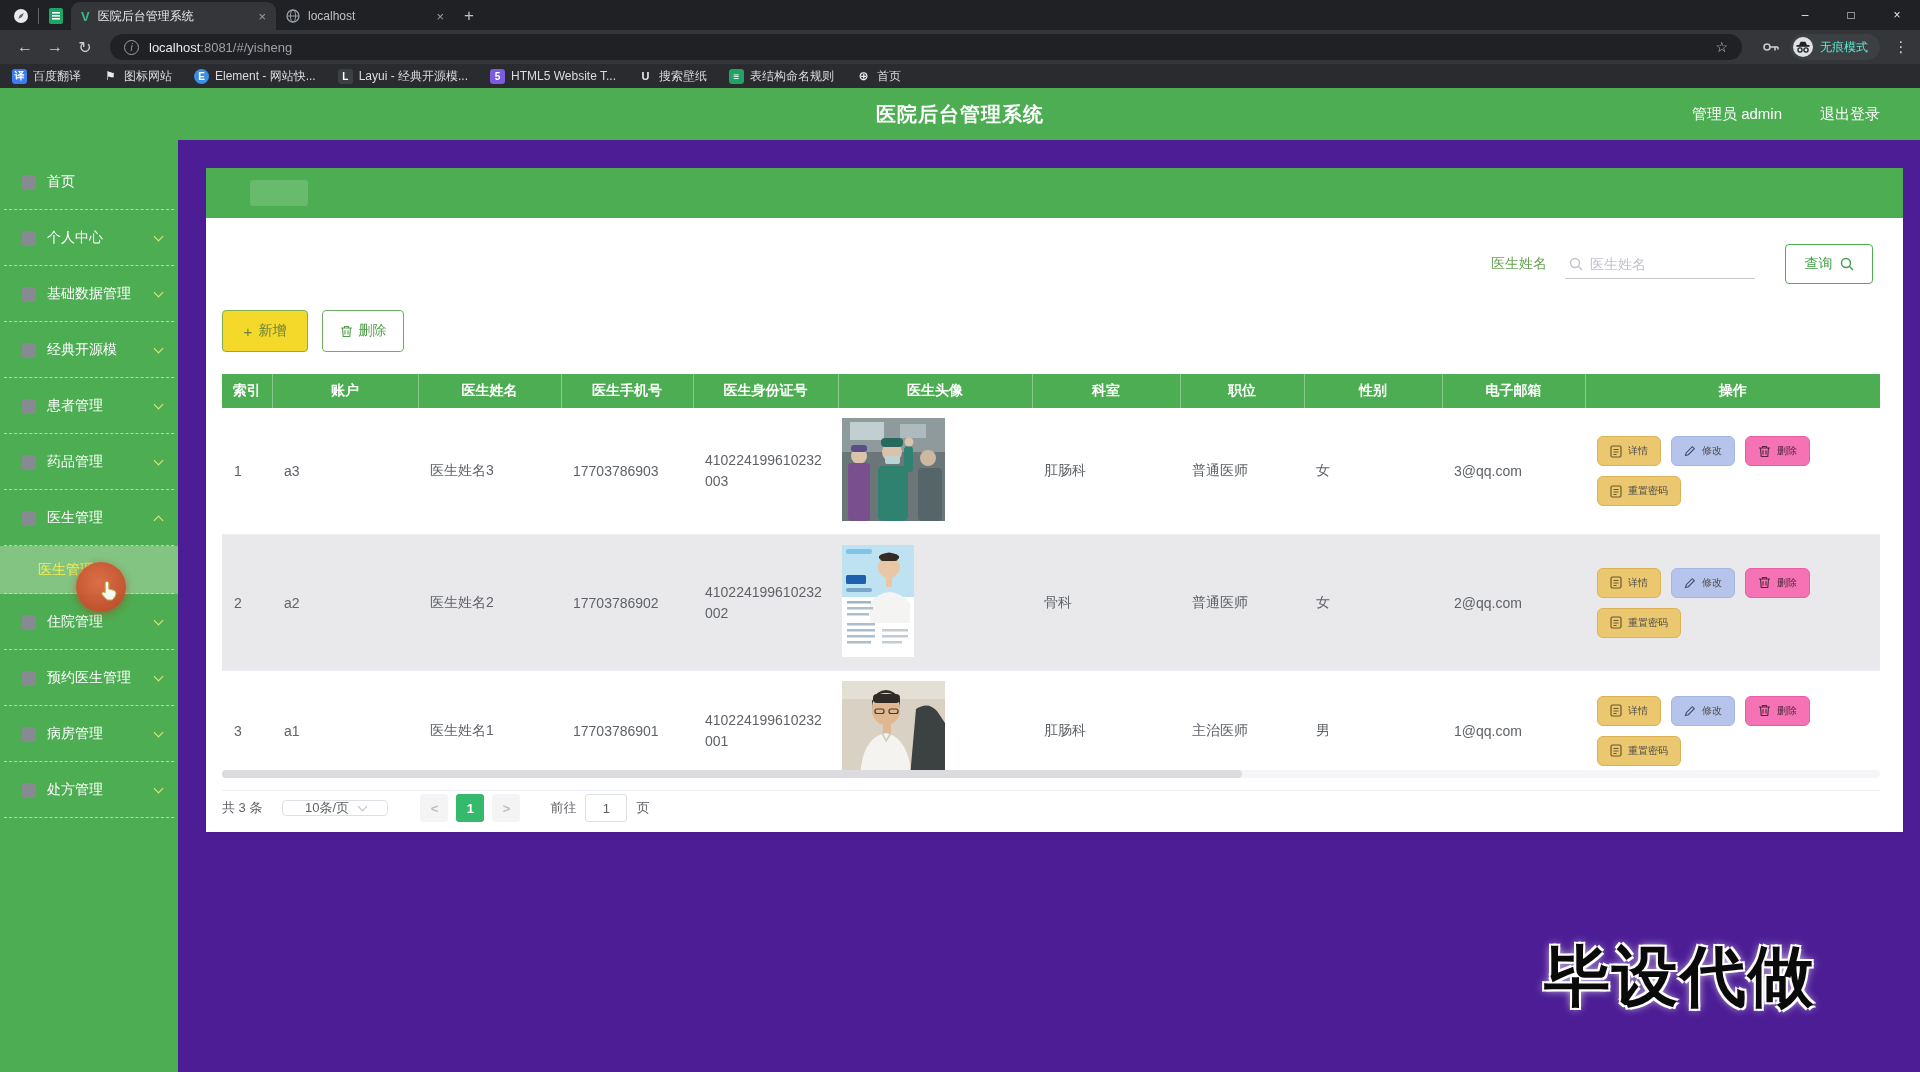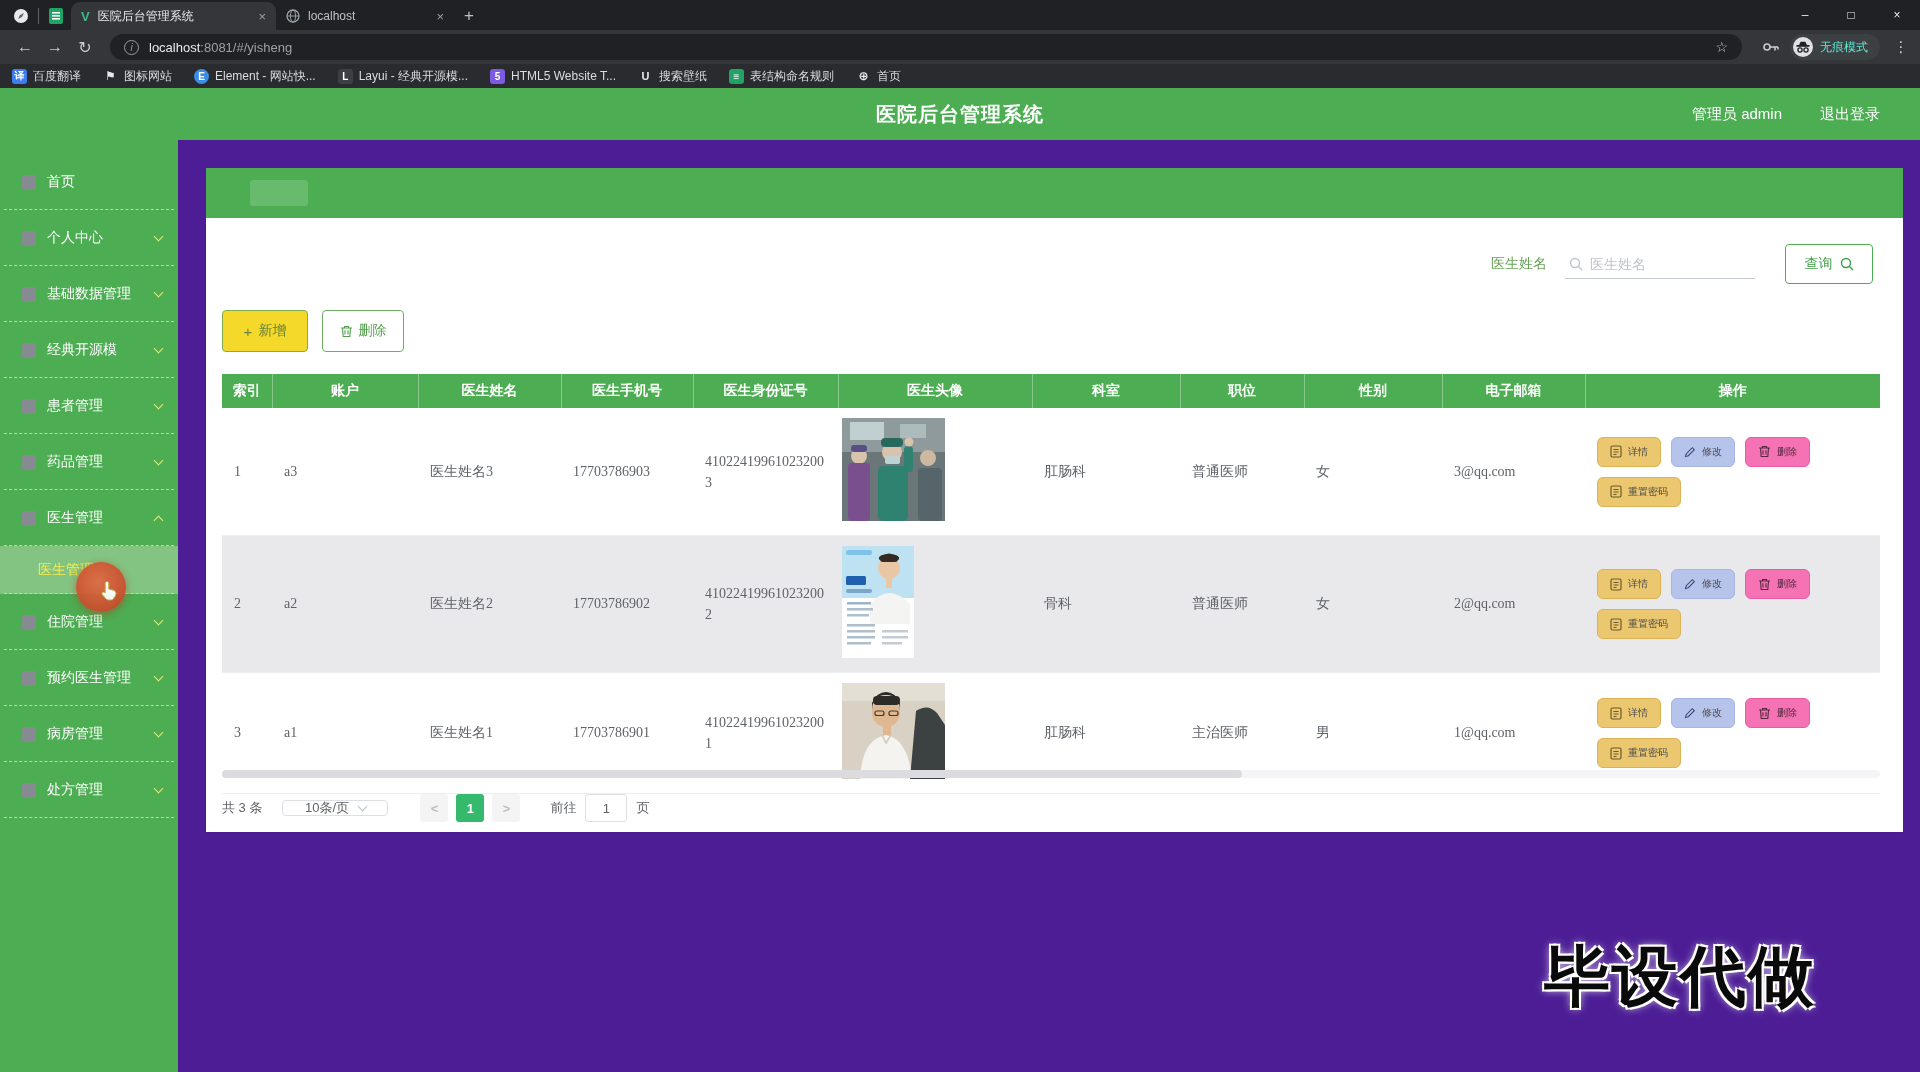--- a/index.html
+++ b/index.html
@@ -80,21 +80,21 @@
   .search-wrap { width:190px; height:30px; border-bottom:1px solid #c4c8cf; display:flex; align-items:center; gap:7px; color:#bfc3c9; margin-right:30px; padding:0 4px; }
   .search-wrap input { border:none; outline:none; width:150px; font-size:14px; color:#606266; background:transparent; font-family:inherit; }
   .search-wrap input::placeholder { color:#bfc3c9; }
   .query-btn { width:88px; height:40px; border:1px solid var(--green); border-radius:4px; background:#fff; color:#3f9e47; font-size:14px; display:flex; align-items:center; justify-content:center; gap:7px; cursor:pointer; }
 
   .add-btn { position:absolute; left:16px; top:92px; width:86px; height:42px; background:#f4d82a; border:1px solid #7fae4e; border-radius:4px; color:#68823a; font-size:14px; display:flex; align-items:center; justify-content:center; gap:6px; cursor:pointer; }
   .add-btn .plus { font-size:15px; }
   .del-btn { position:absolute; left:116px; top:92px; width:82px; height:42px; background:#fff; border:1px solid #6fae62; border-radius:4px; color:#529e4c; font-size:14px; display:flex; align-items:center; justify-content:center; gap:6px; cursor:pointer; }
 
   .table-wrap { position:absolute; left:16px; top:156px; width:1658px; }
-  table { border-collapse:collapse; table-layout:fixed; width:1658px; font-size:14px; color:#5f6368;font-family:Liberation Serif, serif; }
+  table { border-collapse:collapse; table-layout:fixed; width:1658px; font-size:14px; color:#5f6368; }
   thead th { background:var(--green); color:#fff; height:34px; font-weight:bold; border-right:1px solid rgba(255,255,255,.35); padding:0 6px; }
   thead th:last-child { border-right:none; }
   tbody td { border-bottom:1px solid #ebeef5; padding:10px 12px; vertical-align:middle; }
   tr.row-1, tr.row-2 { height:122px; }
   tr.row-3 { height:116px; }
   tr.hovered { background:#e9e9eb; }
   .idcell { word-break:break-all; line-height:1.5; }
   .avatar-cell { padding:10px 4px; }
 
   .rowbtns { display:flex; flex-wrap:wrap; gap:10px; width:272px; align-items:center; }

